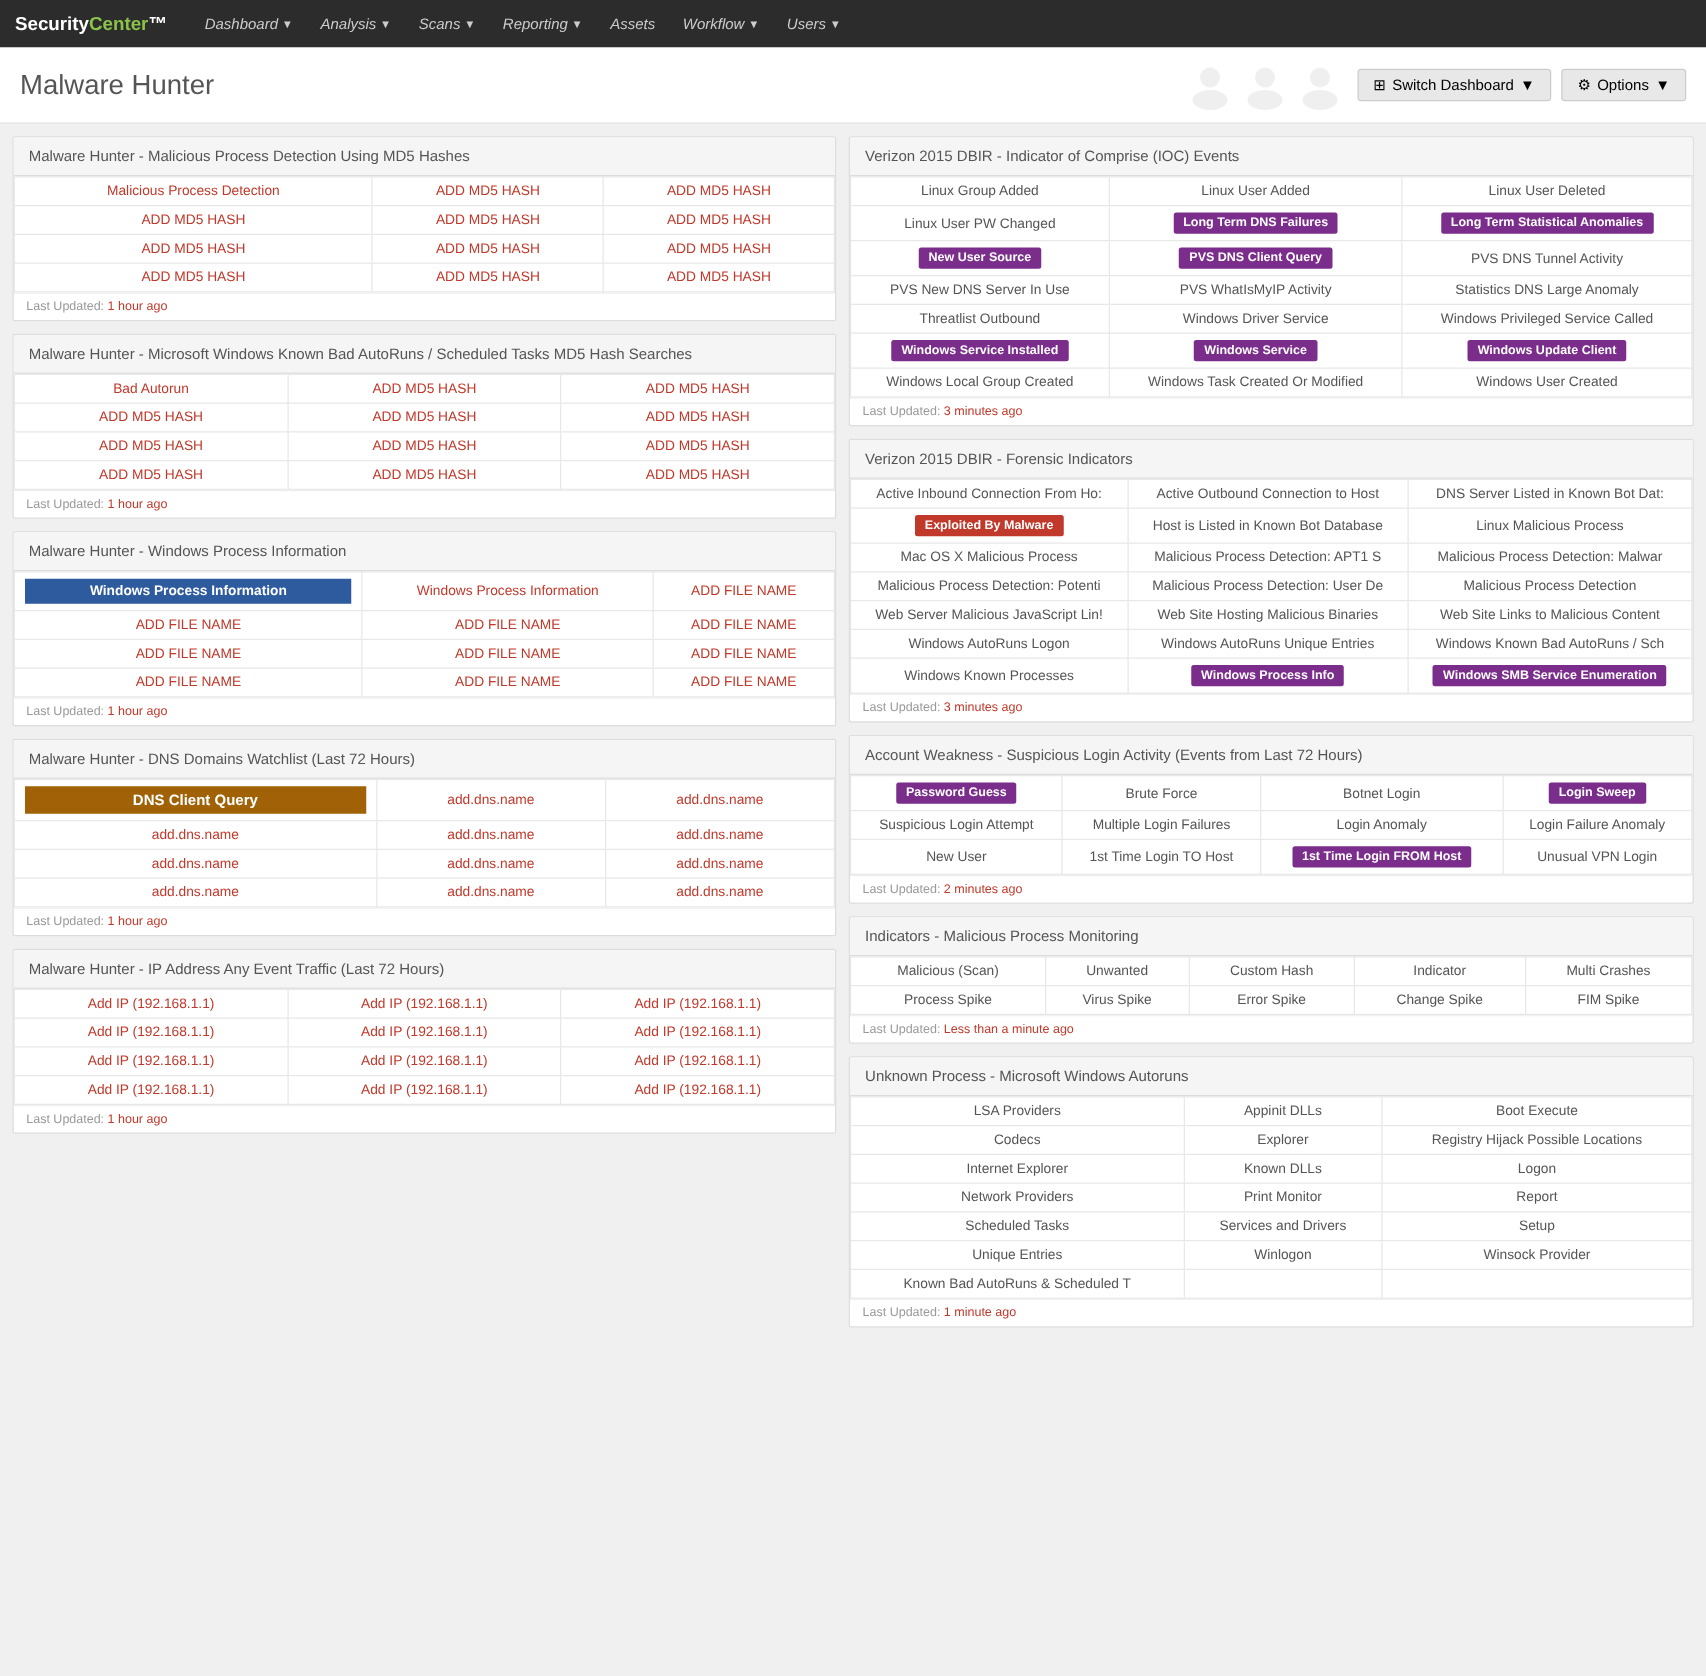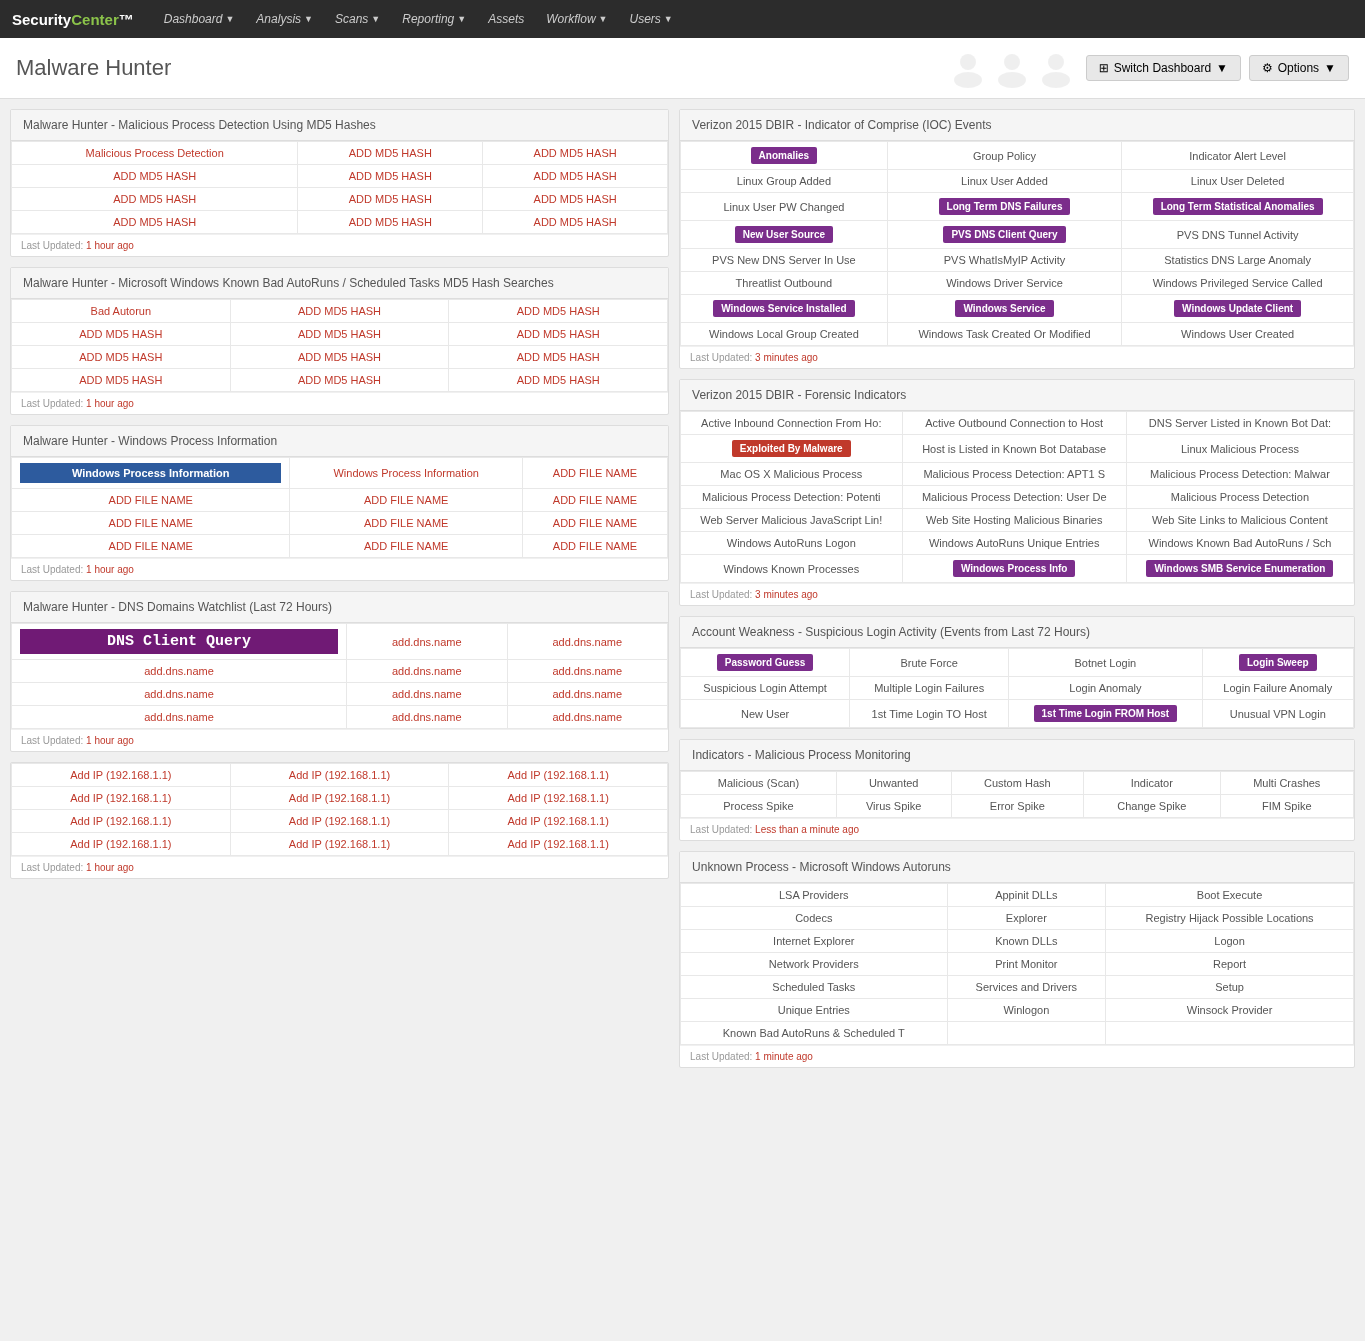--- a/index.html
+++ b/index.html
@@ -315,21 +315,21 @@
       </div>
       <div class="widget-footer">Last Updated: <span>1 hour ago</span></div>
     </div>
 
     <div class="widget">
       <div class="widget-title">Malware Hunter - DNS Domains Watchlist (Last 72 Hours)</div>
       <div class="widget-body">
         <table class="grid-table">
           <tbody id="widget4-tbody">
               <tr>
-                <td style="padding: 5px 8px; font-size: 11px; border: 1px solid rgb(232, 232, 232); text-align: center;"><span style="background: #701a75; color: rgb(255, 255, 255); padding: 4px 10px; font-size: 15px; font-weight: bold; display: inline-block; width: 100%; font-family: Liberation Mono, monospace;">DNS Client Query</span></td>
+                <td style="padding: 5px 8px; font-size: 11px; border: 1px solid rgb(232, 232, 232); text-align: center;"><span style="background: #a16207; color: rgb(255, 255, 255); padding: 4px 10px; font-size: 12px; font-weight: bold; display: inline-block; width: 100%;">DNS Client Query</span></td>
                 <td style="padding: 5px 8px; font-size: 11px; border: 1px solid rgb(232, 232, 232); text-align: center;"><a href="#" style="color: rgb(192, 57, 43); text-decoration: none; font-size: 11px;">add.dns.name</a></td>
                 <td style="padding: 5px 8px; font-size: 11px; border: 1px solid rgb(232, 232, 232); text-align: center;"><a href="#" style="color: rgb(192, 57, 43); text-decoration: none; font-size: 11px;">add.dns.name</a></td>
               </tr>
               <tr>
                 <td style="padding: 5px 8px; font-size: 11px; border: 1px solid rgb(232, 232, 232); text-align: center;"><a href="#" style="color: rgb(192, 57, 43); text-decoration: none; font-size: 11px;">add.dns.name</a></td>
                 <td style="padding: 5px 8px; font-size: 11px; border: 1px solid rgb(232, 232, 232); text-align: center;"><a href="#" style="color: rgb(192, 57, 43); text-decoration: none; font-size: 11px;">add.dns.name</a></td>
                 <td style="padding: 5px 8px; font-size: 11px; border: 1px solid rgb(232, 232, 232); text-align: center;"><a href="#" style="color: rgb(192, 57, 43); text-decoration: none; font-size: 11px;">add.dns.name</a></td>
               </tr>
               <tr>
                 <td style="padding: 5px 8px; font-size: 11px; border: 1px solid rgb(232, 232, 232); text-align: center;"><a href="#" style="color: rgb(192, 57, 43); text-decoration: none; font-size: 11px;">add.dns.name</a></td>
@@ -341,20 +341,21 @@
                 <td style="padding: 5px 8px; font-size: 11px; border: 1px solid rgb(232, 232, 232); text-align: center;"><a href="#" style="color: rgb(192, 57, 43); text-decoration: none; font-size: 11px;">add.dns.name</a></td>
                 <td style="padding: 5px 8px; font-size: 11px; border: 1px solid rgb(232, 232, 232); text-align: center;"><a href="#" style="color: rgb(192, 57, 43); text-decoration: none; font-size: 11px;">add.dns.name</a></td>
               </tr>
             </tbody>
         </table>
       </div>
       <div class="widget-footer">Last Updated: <span>1 hour ago</span></div>
     </div>
 
     <div class="widget">
+      <div class="widget-title">Malware Hunter - IP Address Any Event Traffic (Last 72 Hours)</div>
       <div class="widget-body">
         <table class="grid-table">
           <tbody id="widget5-tbody">
               <tr>
                 <td style="padding: 5px 8px; font-size: 11px; border: 1px solid rgb(232, 232, 232); text-align: center;"><a href="#" style="color: rgb(192, 57, 43); text-decoration: none; font-size: 11px;">Add IP (192.168.1.1)</a></td>
                 <td style="padding: 5px 8px; font-size: 11px; border: 1px solid rgb(232, 232, 232); text-align: center;"><a href="#" style="color: rgb(192, 57, 43); text-decoration: none; font-size: 11px;">Add IP (192.168.1.1)</a></td>
                 <td style="padding: 5px 8px; font-size: 11px; border: 1px solid rgb(232, 232, 232); text-align: center;"><a href="#" style="color: rgb(192, 57, 43); text-decoration: none; font-size: 11px;">Add IP (192.168.1.1)</a></td>
               </tr>
               <tr>
                 <td style="padding: 5px 8px; font-size: 11px; border: 1px solid rgb(232, 232, 232); text-align: center;"><a href="#" style="color: rgb(192, 57, 43); text-decoration: none; font-size: 11px;">Add IP (192.168.1.1)</a></td>
@@ -379,25 +380,20 @@
 
   </div>
 
   <div class="right-col">
 
     <div class="widget">
       <div class="widget-title">Verizon 2015 DBIR - Indicator of Comprise (IOC) Events</div>
       <div class="widget-body">
         <table class="grid-table">
           <tbody id="right1-tbody">
-              <tr>
-                <td style="padding: 5px 8px; font-size: 11px; color: rgb(85, 85, 85); border: 1px solid rgb(232, 232, 232); text-align: center;"><span class="badge-purple">Anomalies</span></td>
-                <td style="padding: 5px 8px; font-size: 11px; color: rgb(85, 85, 85); border: 1px solid rgb(232, 232, 232); text-align: center;"><a href="#" style="color: rgb(85, 85, 85); text-decoration: none;">Group Policy</a></td>
-                <td style="padding: 5px 8px; font-size: 11px; color: rgb(85, 85, 85); border: 1px solid rgb(232, 232, 232); text-align: center;"><a href="#" style="color: rgb(85, 85, 85); text-decoration: none;">Indicator Alert Level</a></td>
-              </tr>
               <tr>
                 <td style="padding: 5px 8px; font-size: 11px; color: rgb(85, 85, 85); border: 1px solid rgb(232, 232, 232); text-align: center;"><a href="#" style="color: rgb(85, 85, 85); text-decoration: none;">Linux Group Added</a></td>
                 <td style="padding: 5px 8px; font-size: 11px; color: rgb(85, 85, 85); border: 1px solid rgb(232, 232, 232); text-align: center;"><a href="#" style="color: rgb(85, 85, 85); text-decoration: none;">Linux User Added</a></td>
                 <td style="padding: 5px 8px; font-size: 11px; color: rgb(85, 85, 85); border: 1px solid rgb(232, 232, 232); text-align: center;"><a href="#" style="color: rgb(85, 85, 85); text-decoration: none;">Linux User Deleted</a></td>
               </tr>
               <tr>
                 <td style="padding: 5px 8px; font-size: 11px; color: rgb(85, 85, 85); border: 1px solid rgb(232, 232, 232); text-align: center;"><a href="#" style="color: rgb(85, 85, 85); text-decoration: none;">Linux User PW Changed</a></td>
                 <td style="padding: 5px 8px; font-size: 11px; color: rgb(85, 85, 85); border: 1px solid rgb(232, 232, 232); text-align: center;"><span class="badge-purple">Long Term DNS Failures</span></td>
                 <td style="padding: 5px 8px; font-size: 11px; color: rgb(85, 85, 85); border: 1px solid rgb(232, 232, 232); text-align: center;"><span class="badge-purple">Long Term Statistical Anomalies</span></td>
               </tr>
@@ -497,20 +493,21 @@
               </tr>
               <tr>
                 <td style="padding: 5px 8px; font-size: 11px; color: rgb(85, 85, 85); border: 1px solid rgb(232, 232, 232); text-align: center;"><a href="#" style="color: rgb(85, 85, 85); text-decoration: none;">New User</a></td>
                 <td style="padding: 5px 8px; font-size: 11px; color: rgb(85, 85, 85); border: 1px solid rgb(232, 232, 232); text-align: center;"><a href="#" style="color: rgb(85, 85, 85); text-decoration: none;">1st Time Login TO Host</a></td>
                 <td style="padding: 5px 8px; font-size: 11px; color: rgb(85, 85, 85); border: 1px solid rgb(232, 232, 232); text-align: center;"><span class="badge-purple">1st Time Login FROM Host</span></td>
                 <td style="padding: 5px 8px; font-size: 11px; color: rgb(85, 85, 85); border: 1px solid rgb(232, 232, 232); text-align: center;"><a href="#" style="color: rgb(85, 85, 85); text-decoration: none;">Unusual VPN Login</a></td>
               </tr>
             </tbody>
         </table>
       </div>
+      <div class="widget-footer">Last Updated: <span class="text-red">2 minutes ago</span></div>
     </div>
 
     <div class="widget">
       <div class="widget-title">Indicators - Malicious Process Monitoring</div>
       <div class="widget-body">
         <table class="grid-table">
           <tbody id="right4-tbody">
               <tr>
                 <td style="padding: 5px 8px; font-size: 11px; color: rgb(85, 85, 85); border: 1px solid rgb(232, 232, 232); text-align: center;"><a href="#" style="color: rgb(85, 85, 85); text-decoration: none;">Malicious (Scan)</a></td>
                 <td style="padding: 5px 8px; font-size: 11px; color: rgb(85, 85, 85); border: 1px solid rgb(232, 232, 232); text-align: center;"><a href="#" style="color: rgb(85, 85, 85); text-decoration: none;">Unwanted</a></td>

